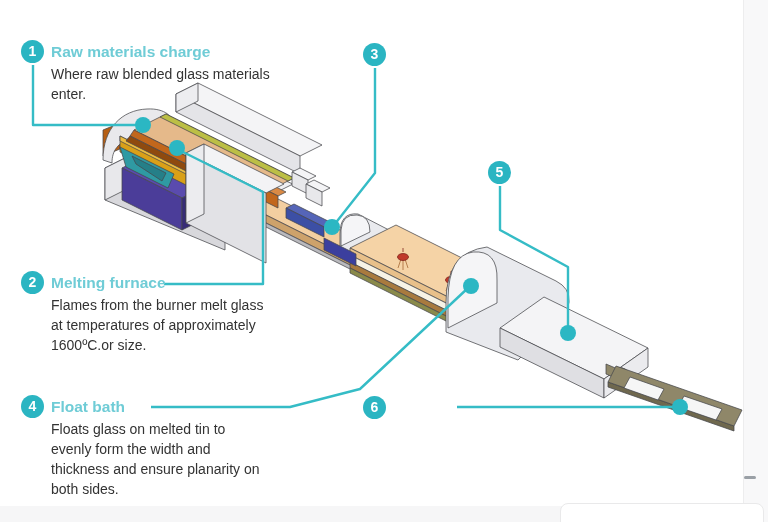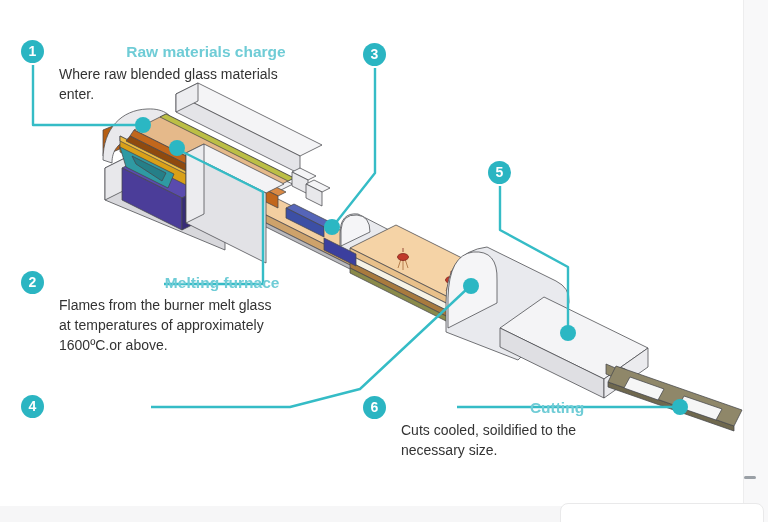--- a/index.html
+++ b/index.html
@@ -13,22 +13,22 @@
     position:relative;width:768px;height:522px;background:#ffffff;
     font-family:"Liberation Sans", sans-serif;overflow:hidden;
   }
   .art{position:absolute;left:0;top:0;width:768px;height:522px;}
   .step{position:absolute;display:flex;gap:7px;align-items:flex-start;}
   .badge{
     width:23px;height:23px;border-radius:50%;background:var(--accent);
     color:#fff;font-weight:bold;font-size:14px;line-height:23px;
     text-align:center;flex:0 0 23px;
   }
-  .step h3{margin:0;font-size:15.5px;line-height:23px;font-weight:bold;color:var(--heading);text-align:right;}
-  .step p{margin:1px 8px 0;font-size:14px;line-height:20px;color:var(--text);white-space:pre-line;}
+  .step h3{margin:0;font-size:15.5px;line-height:23px;font-weight:bold;color:var(--heading);}
+  .step p{margin:1px 0 0;font-size:14px;line-height:20px;color:var(--text);white-space:pre-line;}
   .step-1{left:21px;top:40px;width:320px;}
   .step-2{left:21px;top:271px;width:320px;}
   .step-3{left:363px;top:43px;width:350px;}
   .step-4{left:21px;top:395px;width:330px;}
   .step-5{left:488px;top:161px;width:265px;}
   .step-6{left:363px;top:396px;width:290px;}
   .footer-band{position:absolute;left:0;top:506px;width:768px;height:16px;background:#f6f6f7;}
   .right-gutter{position:absolute;left:743px;top:0;width:25px;height:522px;background:#f8f8f9;border-left:1px solid #ededee;}
   .next-card{position:absolute;left:560px;top:503px;width:202px;height:30px;background:#ffffff;border:1px solid #e9e9ea;border-radius:8px;}
   .scroll-dash{position:absolute;left:744px;top:476px;width:12px;height:3px;background:#9aa0a6;border-radius:2px;}
@@ -162,46 +162,48 @@
 enter.</p>
     </div>
   </div>
 
   <div class="step step-2">
     <div class="badge">2</div>
     <div>
       <h3>Melting furnace</h3>
       <p>Flames from the burner melt glass
 at temperatures of approximately
-1600ºC.or above.</p>
+1600ºC.or size.</p>
     </div>
   </div>
 
   <div class="step step-3">
     <div class="badge">3</div>
     <div>
     </div>
   </div>
 
   <div class="step step-4">
     <div class="badge">4</div>
+    <div>
+      <h3>Float bath</h3>
+      <p>Floats glass on melted tin to
+evenly form the width and
+thickness and ensure planarity on
+both sides.</p>
+    </div>
   </div>
 
   <div class="step step-5">
     <div class="badge">5</div>
     <div>
     </div>
   </div>
 
   <div class="step step-6">
     <div class="badge">6</div>
-    <div>
-      <h3>Cutting</h3>
-      <p>Cuts cooled, soildified to the
-necessary size.</p>
-    </div>
   </div>
 
   <div class="footer-band"></div>
   <div class="right-gutter"></div>
   <div class="next-card"></div>
   <div class="scroll-dash"></div>
 </div>
 
 </body></html>

